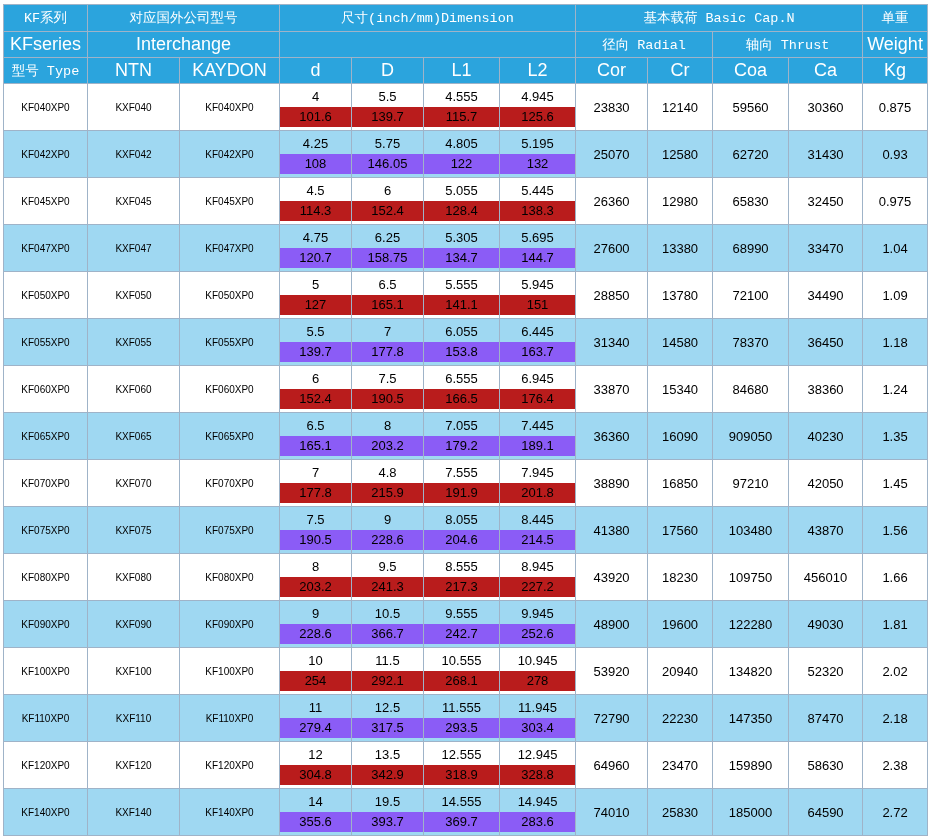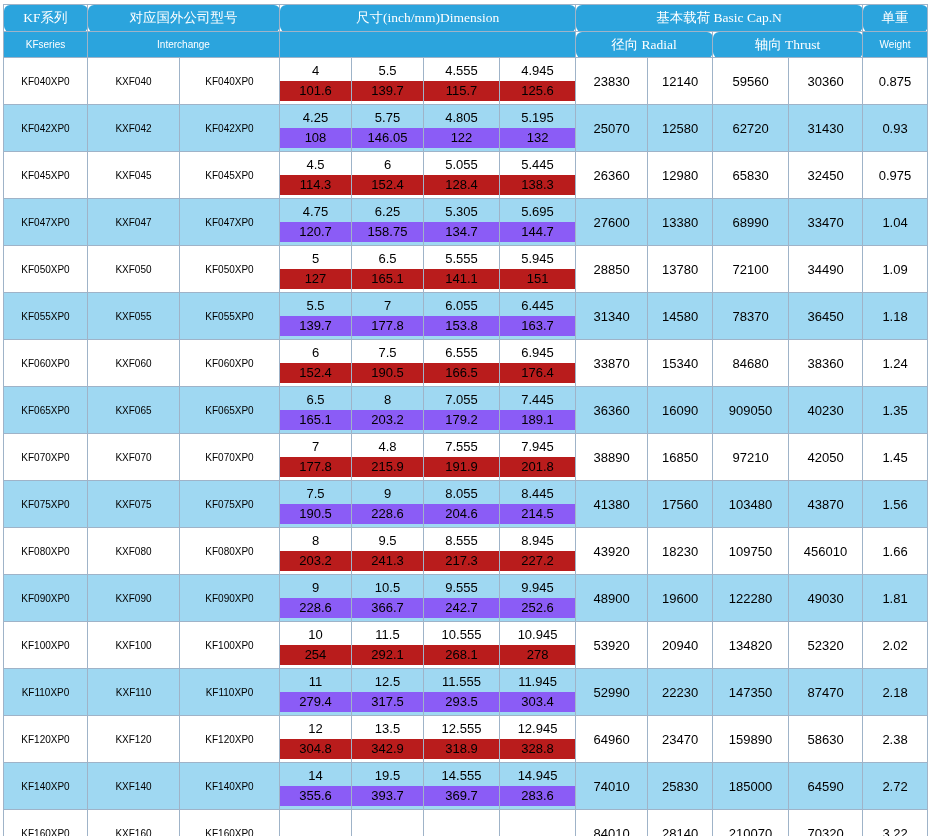--- a/index.html
+++ b/index.html
@@ -29,35 +29,34 @@
     border: 1px solid #9fb3c8;
     text-align: center;
     vertical-align: middle;
     font-weight: normal;
     padding: 0;
   }
   
   .hdr td {
     background: #2ba4dd;
     color: #ffffff;
-    font-size: 10px;
+    font-size: 18px;
     height: 26px;
     border: 1px solid #ffffff;
     font-weight: bold;
   }
   .hdr.hdr2 td {
     height: 25px;
   }
   .hdr.hdr3 td {
     height: 25px;
   }
   .hdr td.cn {
-    font-family: Liberation Serif, serif;
+    font-family: Liberation Mono, monospace;
     font-size: 13.5px;
-    border-radius: 6px;
   }
   
   tr.data td {
     font-size: 13px;
     height: 46px;
   }
   tr.data td.model {
     font-size: 10px;
   }
   tr.data.alt td {
@@ -129,20 +128,34 @@
         <td class="cn">单重</td>
       </tr>
       <tr class="hdr hdr2">
         <td>KFseries</td>
         <td colspan="2">Interchange</td>
         <td colspan="4"></td>
         <td class="cn" colspan="2">径向 Radial</td>
         <td class="cn" colspan="2">轴向 Thrust</td>
         <td>Weight</td>
       </tr>
+      <tr class="hdr hdr3">
+        <td class="cn">型号 Type</td>
+        <td>NTN</td>
+        <td>KAYDON</td>
+        <td>d</td>
+        <td>D</td>
+        <td>L1</td>
+        <td>L2</td>
+        <td>Cor</td>
+        <td>Cr</td>
+        <td>Coa</td>
+        <td>Ca</td>
+        <td>Kg</td>
+      </tr>
     </thead>
     <tbody id="table-body">
         <tr class="data plain">
           <td class="model">KF040XP0</td>
           <td class="model">KXF040</td>
           <td class="model">KF040XP0</td>
           <td class="dim">
             <span class="inch">4</span>
             <span class="mm">101.6</span>
           </td>
@@ -489,21 +502,21 @@
             <span class="mm">317.5</span>
           </td>
           <td class="dim">
             <span class="inch">11.555</span>
             <span class="mm">293.5</span>
           </td>
           <td class="dim">
             <span class="inch">11.945</span>
             <span class="mm">303.4</span>
           </td>
-          <td class="cap">52990</td>
+          <td class="cap">72790</td>
           <td class="cap">22230</td>
           <td class="cap">147350</td>
           <td class="cap">87470</td>
           <td class="weight">2.18</td>
         </tr>
         <tr class="data plain">
           <td class="model">KF120XP0</td>
           <td class="model">KXF120</td>
           <td class="model">KF120XP0</td>
           <td class="dim">

